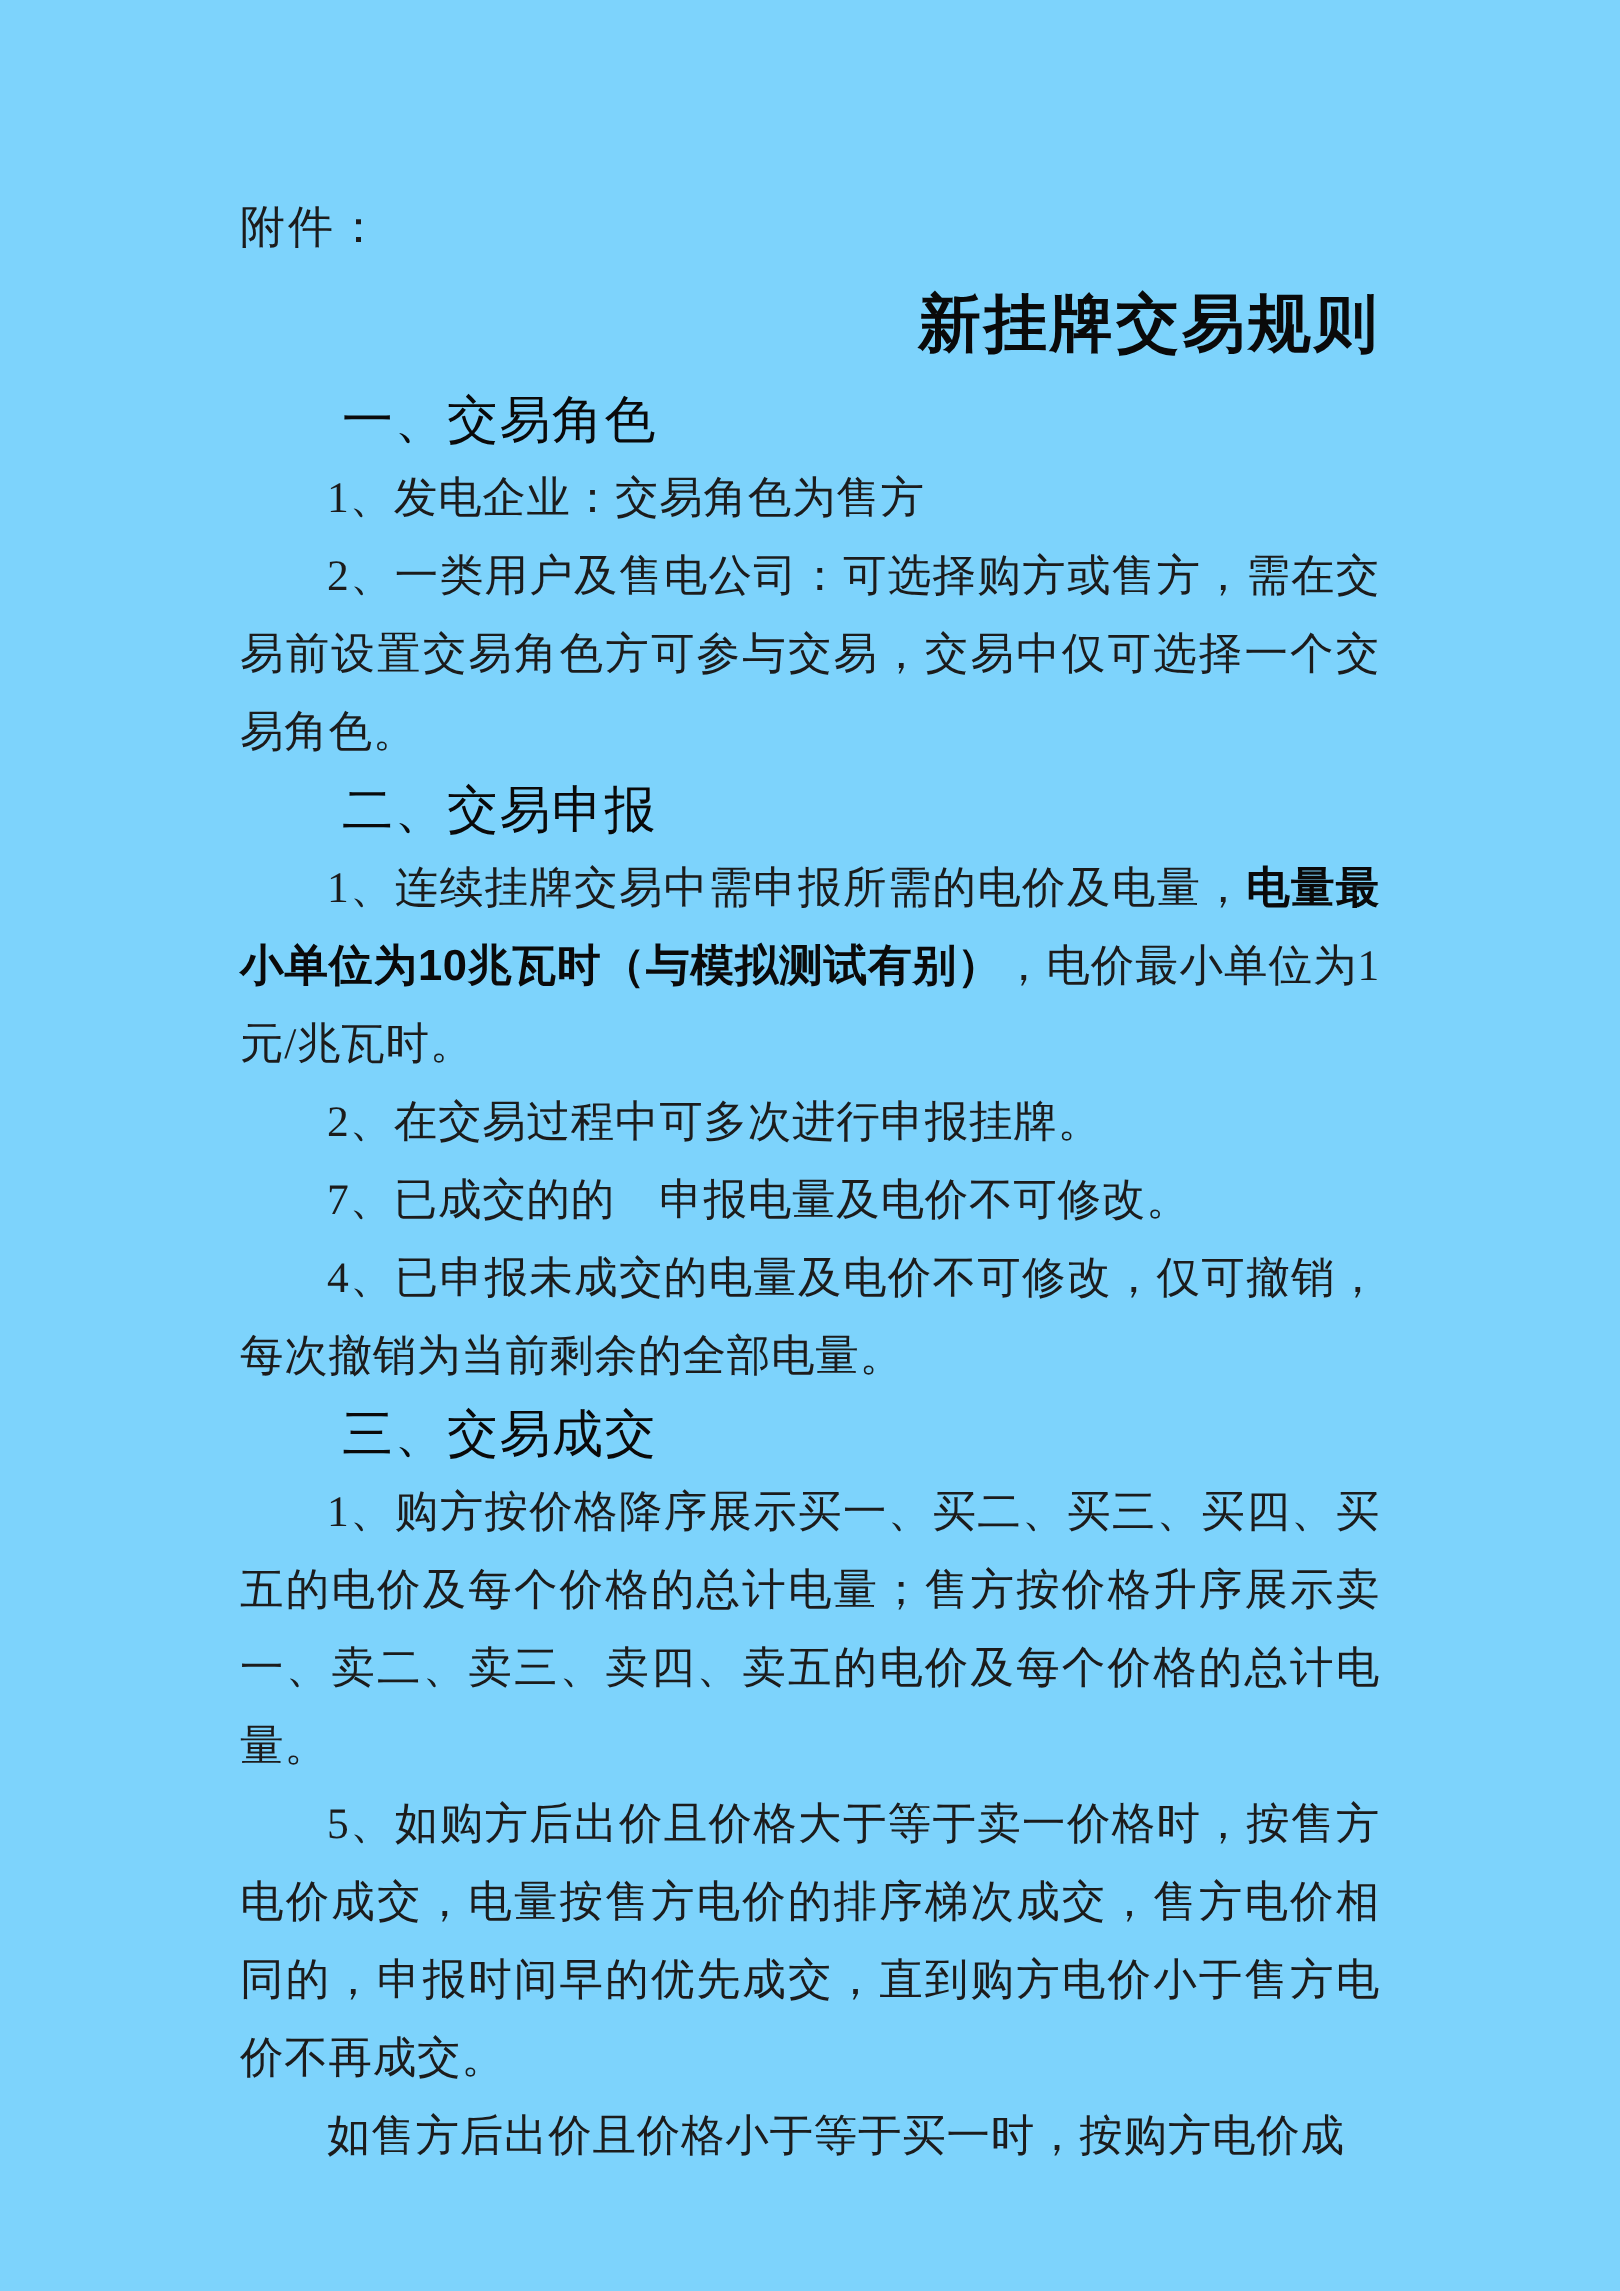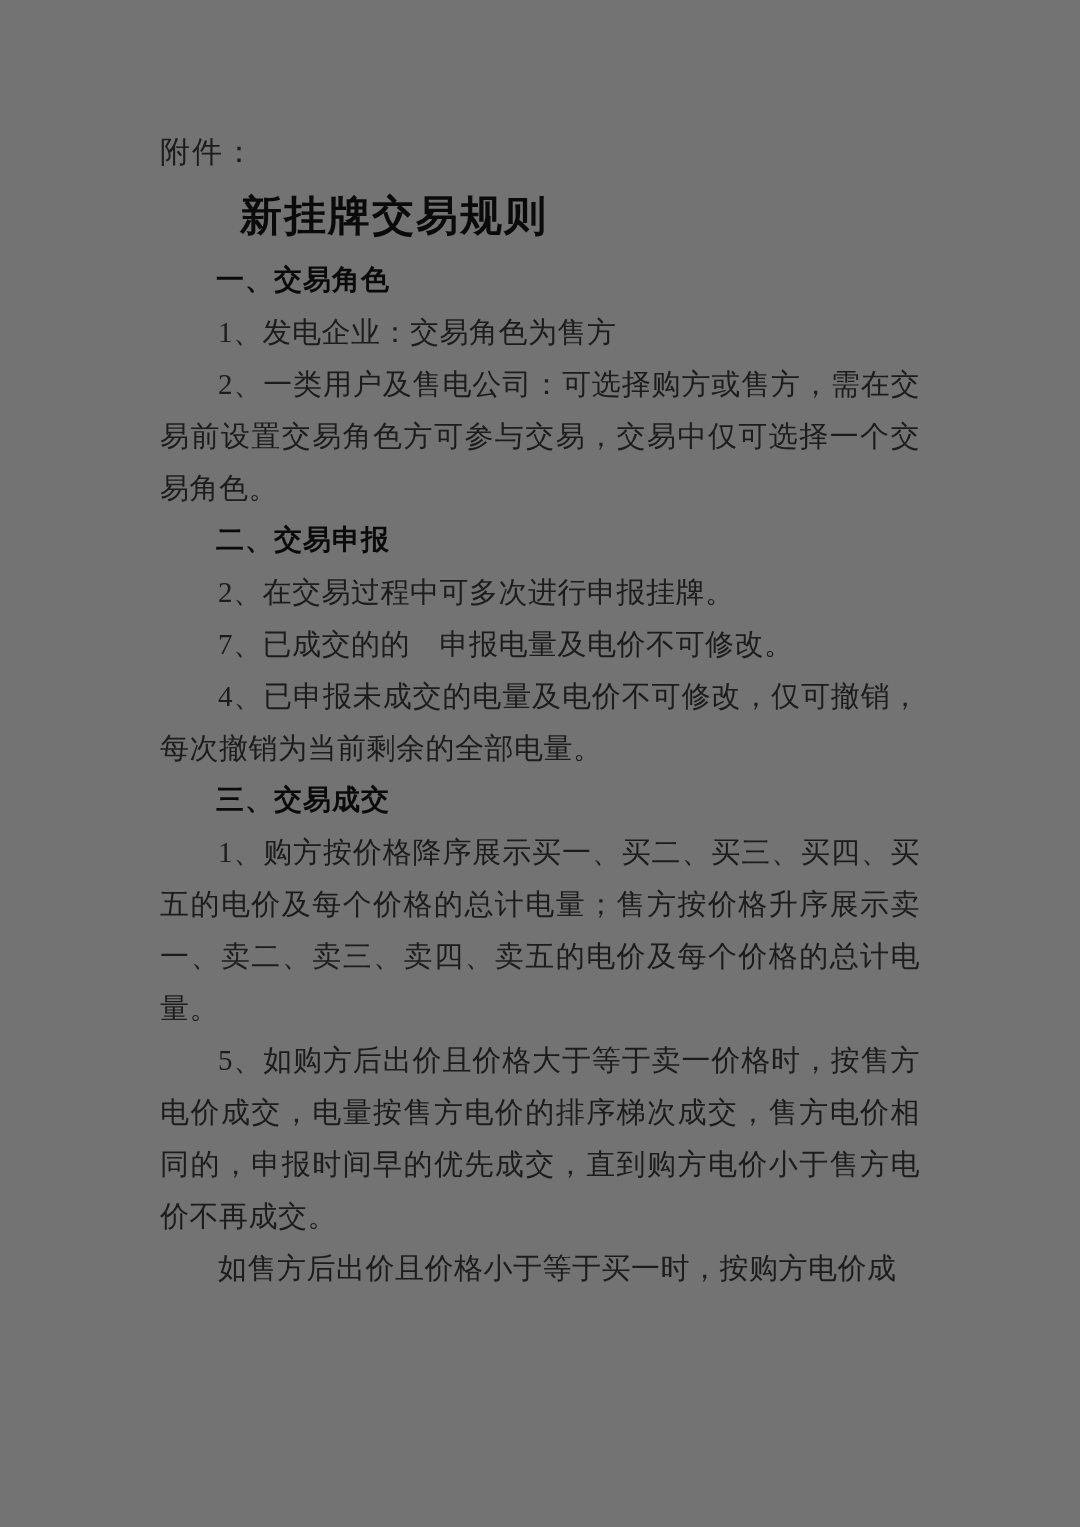--- a/index.html
+++ b/index.html
@@ -5,46 +5,46 @@
   html, body {
     margin: 0;
     padding: 0;
     background: #e8e8e8;
   }
   .page {
     position: relative;
     width: 1080px;
     height: 1527px;
     margin: 0 auto;
-    background: #737373;
+    background: #7dd3fc;
     box-sizing: border-box;
     padding: 126px 160px 0 160px;
     overflow: hidden;
     color: #1c1c1c;
     font-family: "Liberation Serif", "DejaVu Serif", serif;
   }
   .attachment-label {
     font-size: 30px;
     line-height: 52px;
     letter-spacing: 2px;
   }
   .doc-title {
     font-size: 42px;
     line-height: 76px;
     font-weight: 700;
-    text-align: left;
+    text-align: right;
     padding-left: 80px; 
     color: #0a0a0a;
     font-family: "Liberation Sans", "DejaVu Sans", sans-serif;
     letter-spacing: 2px;
   }
   .section-heading {
-    font-size: 28px;
+    font-size: 34px;
     line-height: 52px;
-    font-weight: 700;
+    font-weight: 400;
     color: #0a0a0a;
     text-indent: 2em;
     font-family: "Liberation Sans", "DejaVu Sans", sans-serif;
     letter-spacing: 1px;
   }
   .para {
     margin: 0;
     font-size: 29px;
     line-height: 52px;
     text-align: justify;
@@ -70,20 +70,21 @@
   <div class="doc-title">新挂牌交易规则</div>
 
   <div class="section-heading">一、交易角色</div>
 
   <p class="para">1、发电企业：交易角色为售方</p>
 
   <p class="para">2、一类用户及售电公司：可选择购方或售方，需在交易前设置交易角色方可参与交易，交易中仅可选择一个交易角色。</p>
 
   <div class="section-heading">二、交易申报</div>
 
+  <p class="para"><span>1、连续挂牌交易中需申报所需的电价及电量，</span><span class="bold-run">电量最小单位为10兆瓦时（与模拟测试有别）</span><span>，电价最小单位为1元/兆瓦时。</span></p>
 
   <p class="para">2、在交易过程中可多次进行申报挂牌。</p>
 
   <p class="para">7、已成交的的　申报电量及电价不可修改。</p>
 
   <p class="para">4、已申报未成交的电量及电价不可修改，仅可撤销，每次撤销为当前剩余的全部电量。</p>
 
   <div class="section-heading">三、交易成交</div>
 
   <p class="para">1、购方按价格降序展示买一、买二、买三、买四、买五的电价及每个价格的总计电量；售方按价格升序展示卖一、卖二、卖三、卖四、卖五的电价及每个价格的总计电量。</p>

